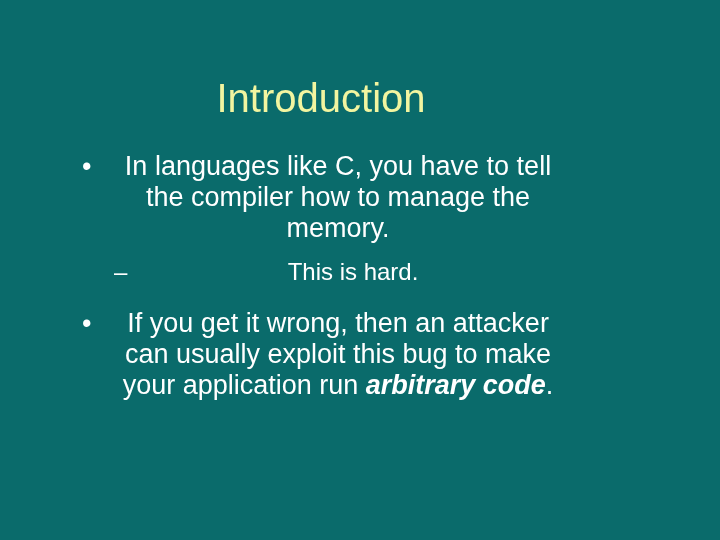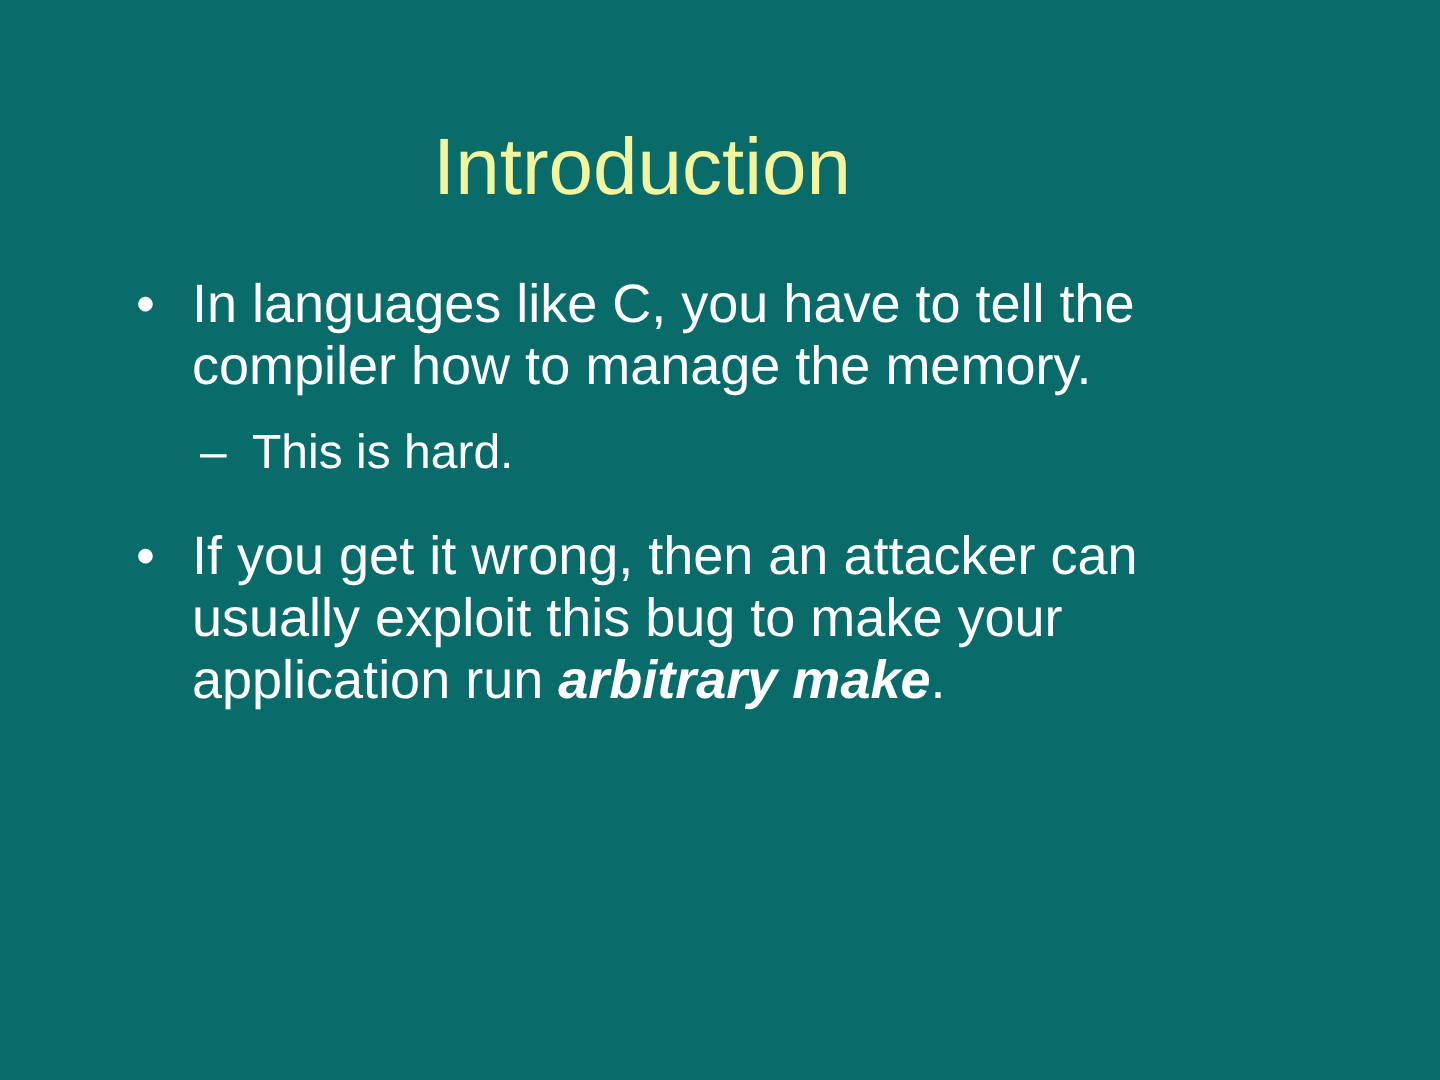--- a/index.html
+++ b/index.html
@@ -11,39 +11,40 @@
   }
   body {
     background: #0a6b6b;
     font-family: Arial, Helvetica, sans-serif;
     color: #ffffff;
   }
   .slide {
     box-sizing: border-box;
     width: 642px;
     height: 540px;
-    padding: 2px;
+    padding: 16px;
     position: relative;
   }
   .title {
     color: #f2f5a0;
     font-size: 40px;
     font-weight: 400;
     text-align: center;
     padding-top: 60px;
     padding-bottom: 30px;
   }
   .body {
     padding-left: 60px;
     padding-right: 60px;
   }
   ul.level1 {
     list-style: none;
     padding: 0;
     margin: 0;
+    text-align: center;
   }
   ul.level1 > li {
     position: relative;
     padding-left: 34px;
     font-size: 27px;
     line-height: 1.15;
     margin-bottom: 22px;
     color: #ffffff;
   }
   ul.level1 > li::before {
@@ -92,20 +93,20 @@
       <li>
         <span>In languages like C, you have to tell the compiler how to manage the memory.</span>
         <ul class="level2">
           <li>
             <span>This is hard.</span>
           </li>
         </ul>
       </li>
 
       <li>
-        <span>If you get it wrong, then an attacker can usually exploit this bug to make your application run </span><span class="emph">arbitrary make</span><span>.</span>
+        <span>If you get it wrong, then an attacker can usually exploit this bug to make your application run </span><span class="emph">arbitrary code</span><span>.</span>
       </li>
 
 
     </ul>
   </div>
 
 </div>
 
 </body></html>

